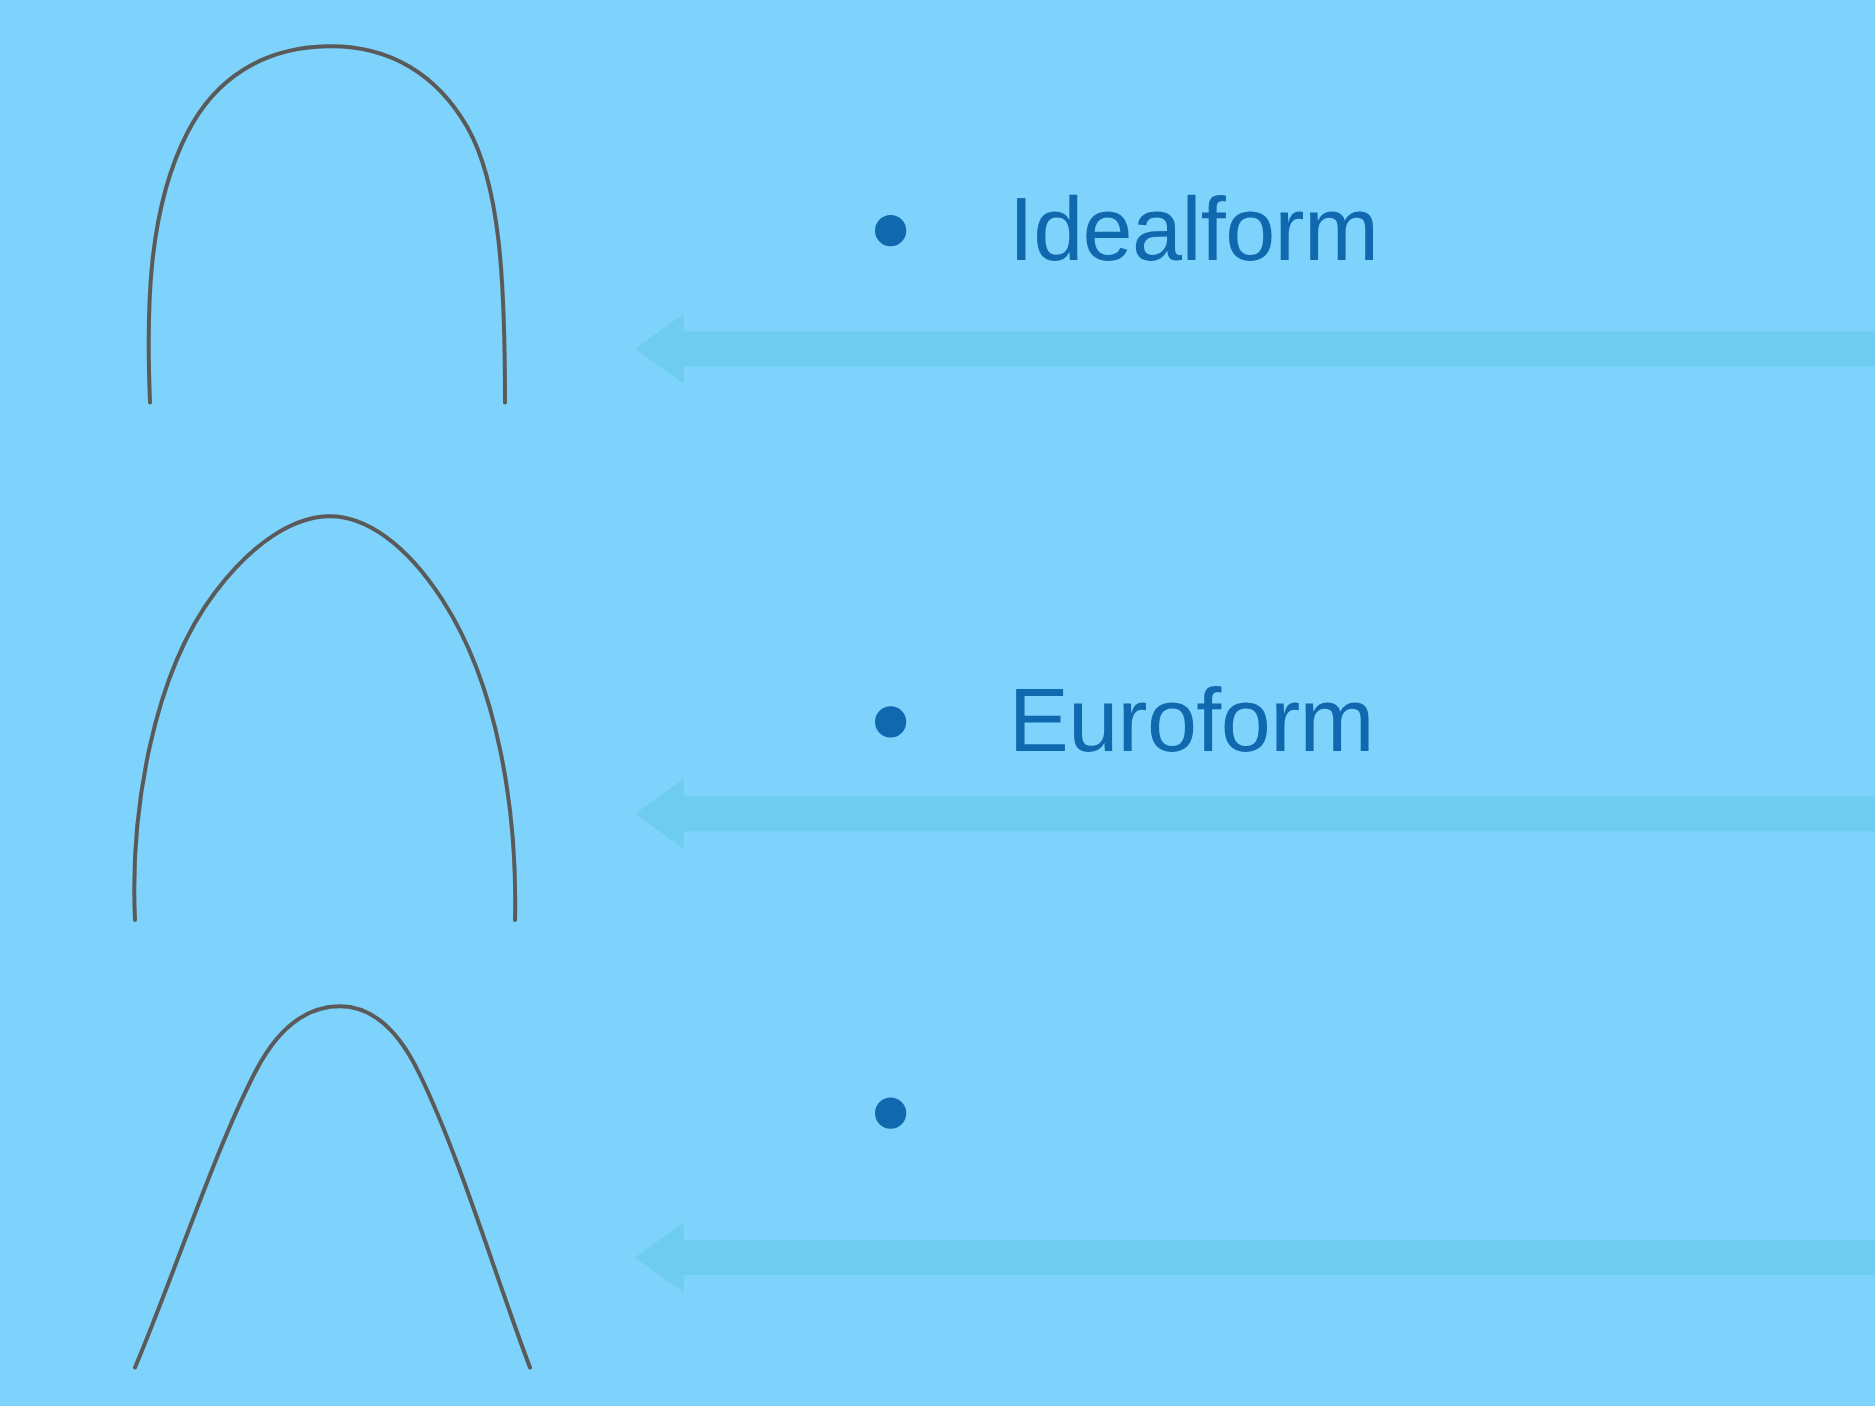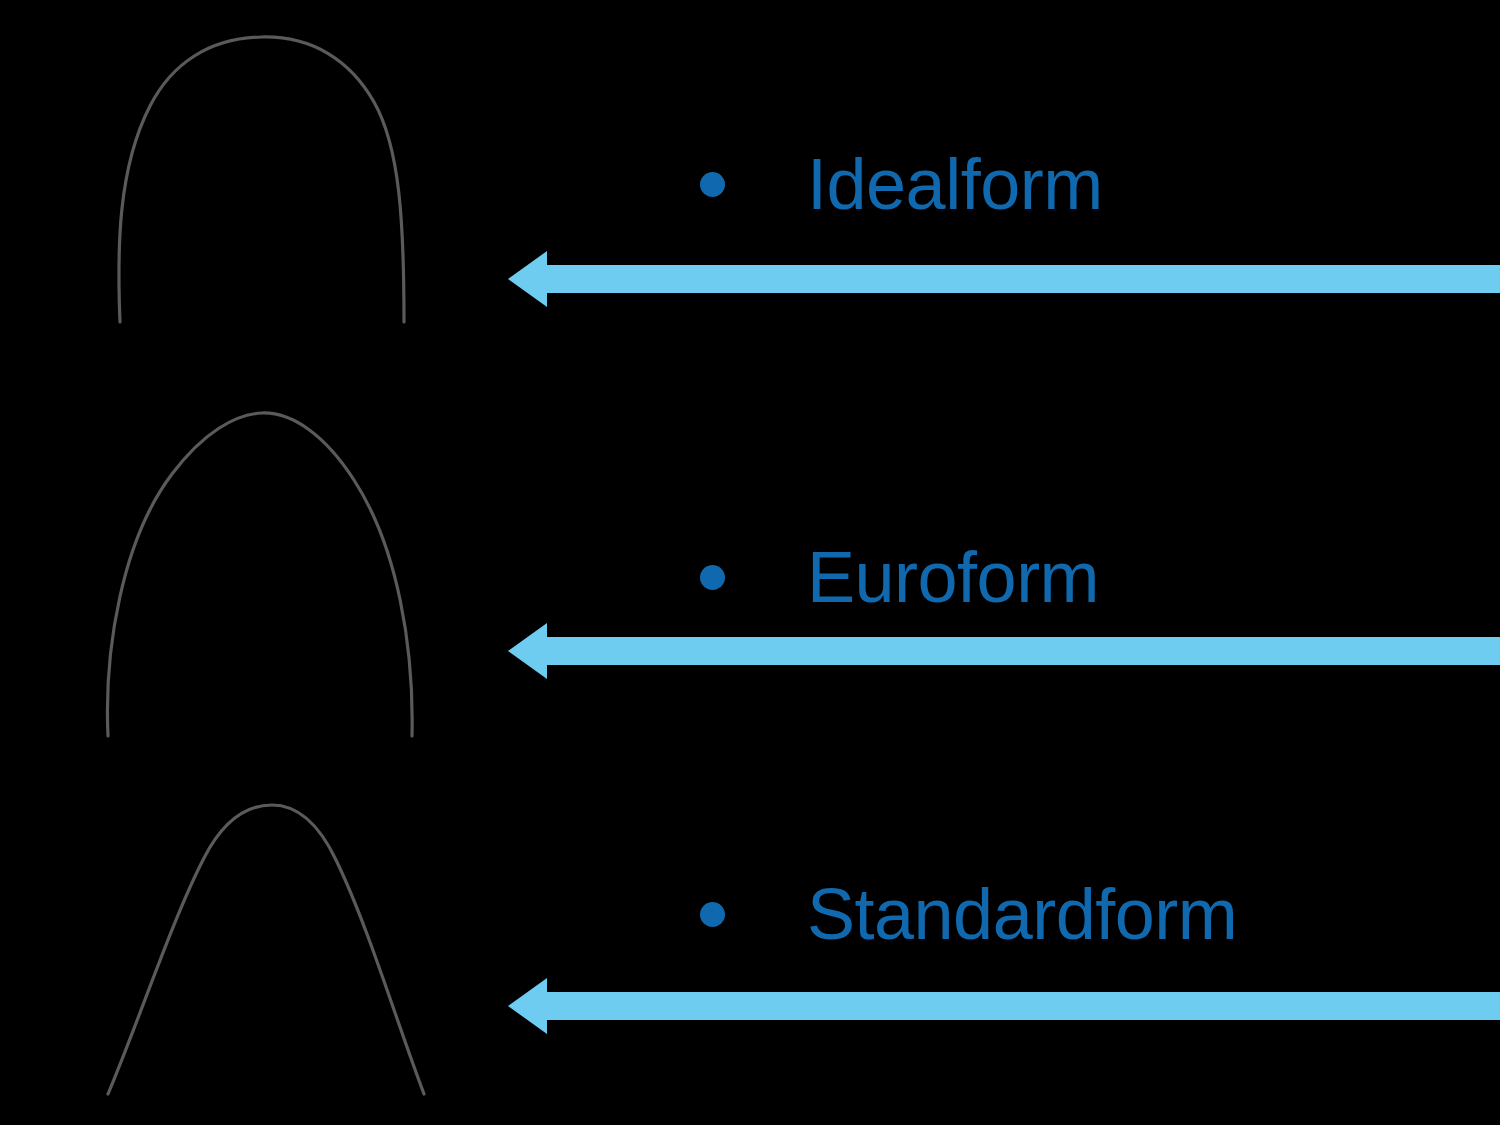--- a/index.html
+++ b/index.html
@@ -8,21 +8,21 @@
     padding: 0;
     background: #ffffff;
   }
   body {
     font-family: "Liberation Sans", sans-serif;
   }
   #slide {
     position: relative;
     width: 1500px;
     height: 1125px;
-    background: #000000;
+    background: #7dd3fc;
     overflow: hidden;
   }
 
   
   .arch-figure {
     position: absolute;
     left: 0;
     width: 500px;
   }
   .arch-figure svg {
@@ -146,16 +146,15 @@
     <span class="label-text">Idealform</span>
   </div>
 
   <div class="label-row" id="label-euroform">
     <span class="bullet-dot"></span>
     <span class="label-text">Euroform</span>
   </div>
 
   <div class="label-row" id="label-standardform">
     <span class="bullet-dot"></span>
-    <span class="label-text">Standardform</span>
   </div>
 
 </div>
 
 </body></html>

